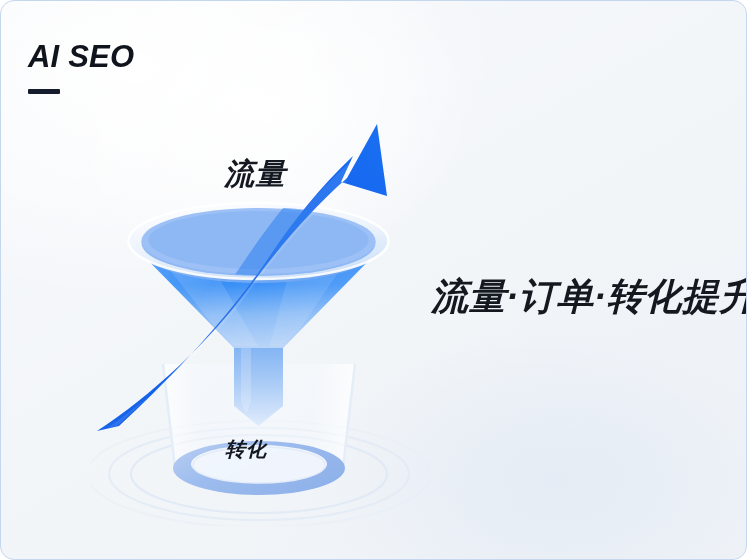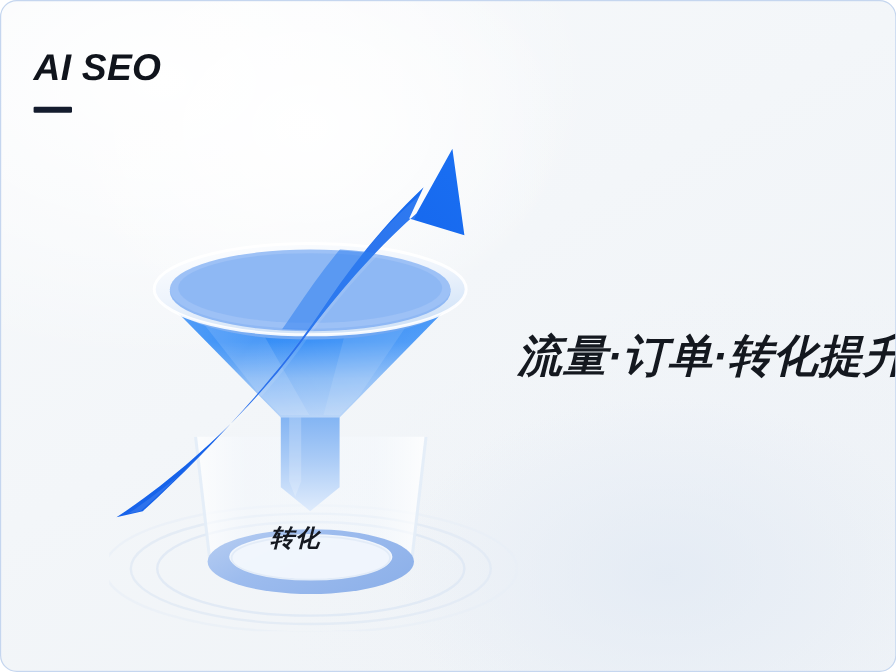--- a/index.html
+++ b/index.html
@@ -250,16 +250,17 @@
                  Z" fill="#ffffff" opacity="0.10"></path>
       </g>
 
       <g clip-path="url(#clipBowlInner)">
         <path d="M 6,335 C 60,300 118,246 158,192 C 190,148 222,112 256,82 L 240,60
                  C 206,92 178,128 154,164 C 114,224 54,286 6,330 Z" fill="#2f7ff0" opacity="0.55"></path>
       </g>
     </svg>
   </div>
 
+  <div class="label-traffic">流量</div>
 
   <div class="label-conversion">转化</div>
 
 </div>
 
 </body></html>

